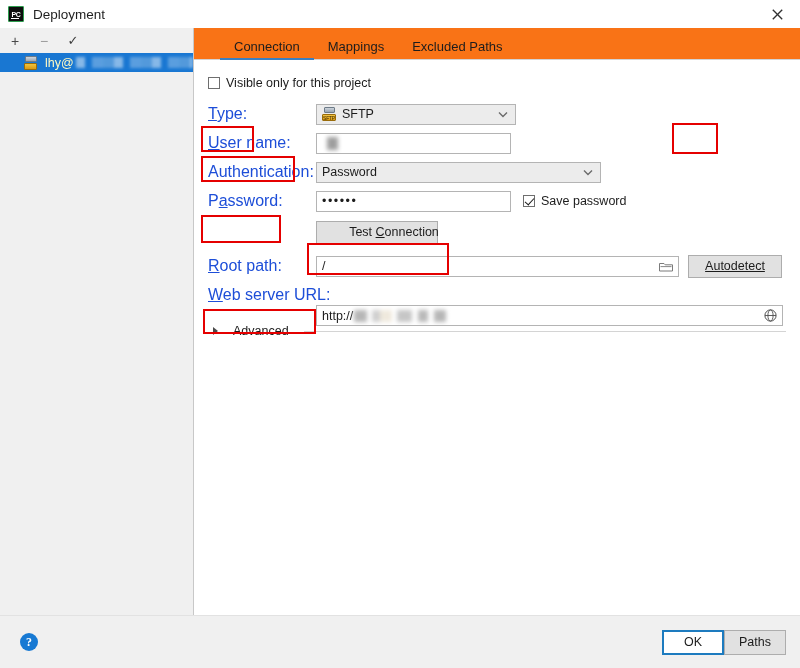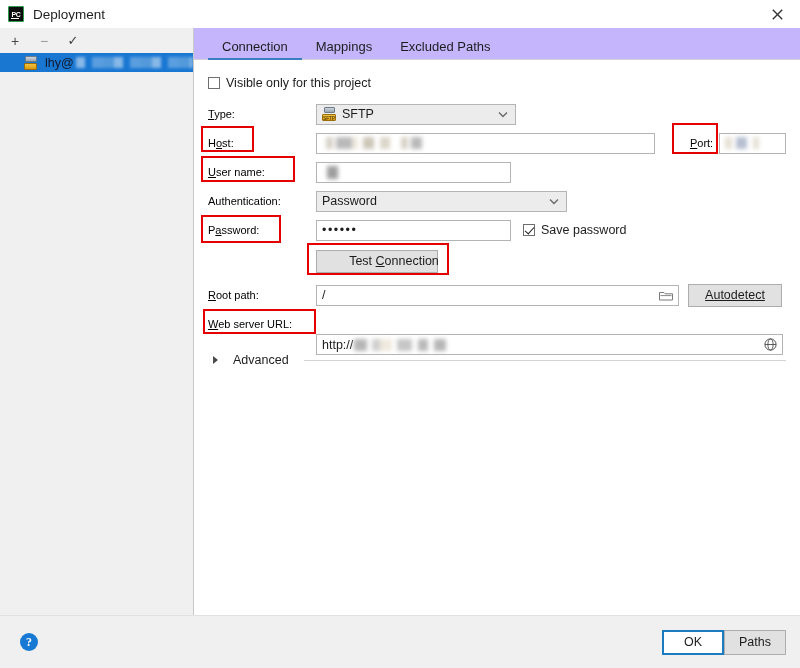--- a/index.html
+++ b/index.html
@@ -118,21 +118,21 @@
     flex: 1 1 auto;
     background: #f0f0f0;
     overflow: hidden;
   }
   .tree-item {
     height: 19px;
     display: flex;
     align-items: center;
     padding-left: 24px;
     background: #1977d2;
-    color: #0f172a;
+    color: #fef9c3;
     font-size: 12.5px;
     position: relative;
     cursor: default;
   }
   .tree-item .node-icon {
     width: 16px; height: 14px;
     margin-right: 5px;
     position: relative;
     flex: 0 0 auto;
   }
@@ -179,22 +179,22 @@
     background: #ffffff;
     display: flex;
     flex-direction: column;
     min-width: 0;
     position: relative;
   }
   .tabs {
     display: flex;
     align-items: flex-end;
     height: 31px;
-    padding-left: 14px;
-    background: #c4b5fd;
+    padding-left: 26px;
+    background: #f97316;
     border-bottom: 1px solid #d3d3d3;
     flex: 0 0 auto;
   }
   .tab {
     padding: 0 14px 6px 14px;
     font-size: 13px;
     color: #1d1d1d;
     cursor: default;
     position: relative;
     line-height: 1;
@@ -216,22 +216,22 @@
   
   .row {
     display: flex;
     align-items: center;
     margin-bottom: 7px;
     height: 22px;
   }
   .lbl {
     width: 108px;
     flex: 0 0 108px;
-    font-size: 11px;
-    color: #000000;
+    font-size: 16px;
+    color: #1d4ed8;
     white-space: nowrap;
   }
   .lbl u { text-decoration: underline; }
 
   .field {
     height: 21px;
     box-sizing: border-box;
     border: 1px solid #b4b4b4;
     background: #ffffff;
     display: flex;
@@ -520,41 +520,31 @@
             </span>
             <span>SFTP</span>
             <span class="chev">
               <svg width="10" height="7" viewBox="0 0 10 7">
                   <polyline points="1,1.5 5,5.5 9,1.5" fill="none" stroke="#6b6b6b" stroke-width="1.4"></polyline>
                 </svg>
             </span>
           </div>
         </div>
 
-        <div class="row">
-          <div class="lbl">H<u>o</u>st:</div>
-          <div class="field" style="width:358px;">
-            <span class="blob blob-host"></span>
-          </div>
-          <div class="lbl" style="width:auto;flex:0 0 auto;margin-left:35px;margin-right:6px;"><u>P</u>ort:</div>
-          <div class="field" style="width:70px;">
-            <span class="blob blob-port"></span>
-          </div>
-        </div>
 
         <div class="row">
           <div class="lbl"><u>U</u>ser name:</div>
           <div class="field" style="width:195px;">
             <span class="blob blob-user"></span>
           </div>
         </div>
 
         <div class="row">
           <div class="lbl">Authentication:</div>
-          <div class="combo" style="width:251px;">
+          <div class="combo" style="width:285px;">
             <span>Password</span>
             <span class="chev">
               <svg width="10" height="7" viewBox="0 0 10 7">
                   <polyline points="1,1.5 5,5.5 9,1.5" fill="none" stroke="#6b6b6b" stroke-width="1.4"></polyline>
                 </svg>
             </span>
           </div>
         </div>
 
         <div class="row">

